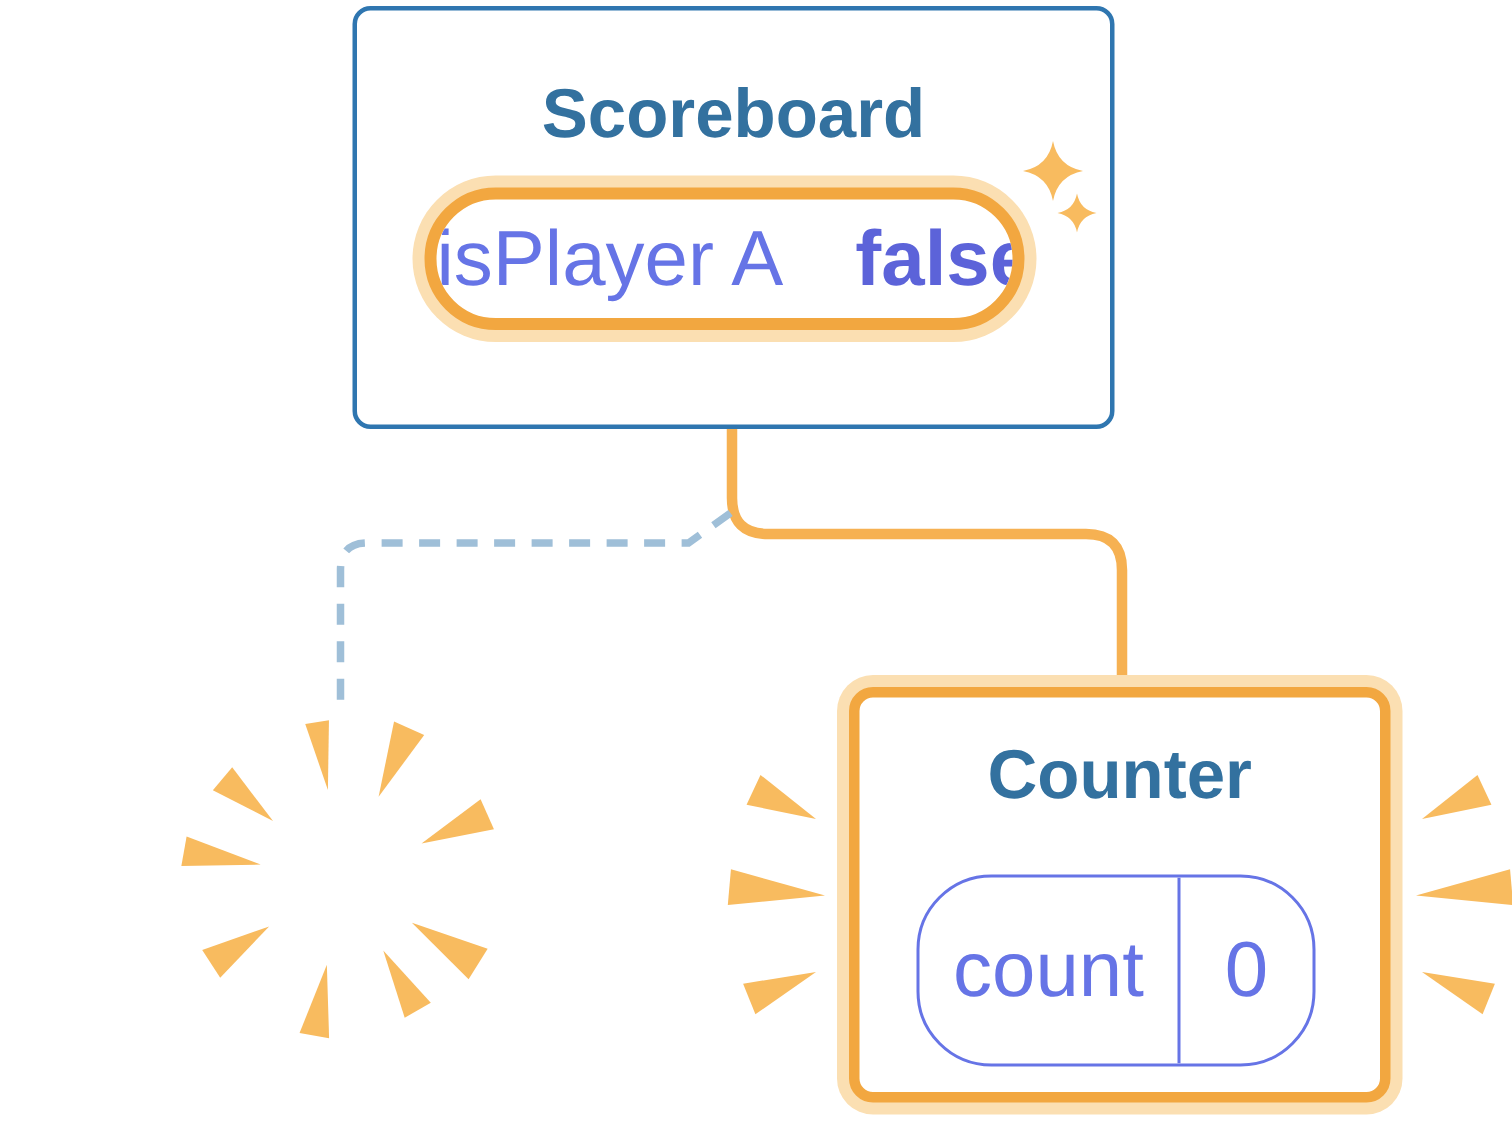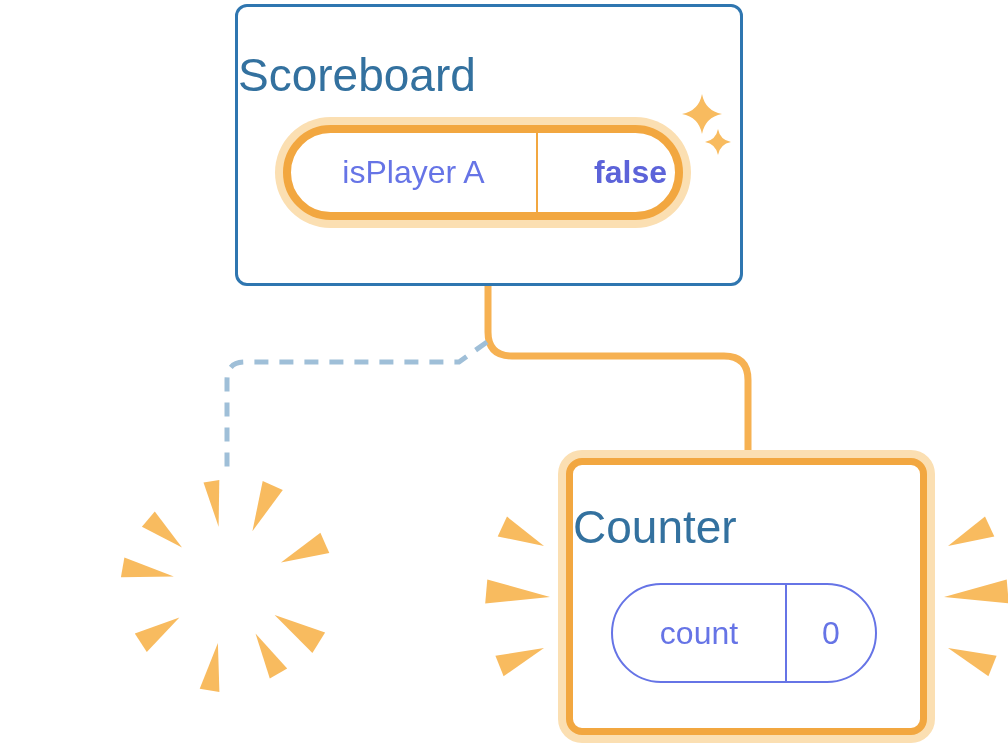--- a/index.html
+++ b/index.html
@@ -19,42 +19,42 @@
   #counter-card{
     left:566px;top:458px;width:361px;height:277px;
     border:7px solid var(--orange-strong);border-radius:16px;
     box-shadow:0 0 0 8px var(--orange-glow);
   }
   #destroyed-card{
     left:110px;top:476px;width:236px;height:230px;
     border-radius:12px;transform:rotate(11deg);
   }
   .card-title{
-    position:absolute;left:0;right:0;
-    font-size:46px;line-height:46px;font-weight:400;
+    position:absolute;left:0;right:0;text-align:center;
+    font-size:46px;line-height:46px;font-weight:700;
     color:var(--title-blue);white-space:nowrap;
   }
   #scoreboard-card .card-title{top:45px;}
-  #counter-card .card-title{top:39px;}
+  #counter-card .card-title{top:28px;}
   .state-pill{
     position:absolute;display:flex;box-sizing:border-box;
     background:#ffffff;overflow:hidden;
   }
   #scoreboard-pill{
     left:45px;top:118px;width:400px;height:95px;
     border:8px solid var(--orange-strong);border-radius:48px;
     box-shadow:0 0 0 8px var(--orange-glow);
   }
   #counter-pill{
-    left:38px;top:118px;width:266px;height:100px;
+    left:38px;top:118px;width:266px;height:128px;
     border:2px solid var(--purple);border-radius:50px;
   }
   .pill-cell{
     display:flex;align-items:center;justify-content:center;
-    font-size:32px;color:var(--purple);white-space:nowrap;
+    font-size:52px;color:var(--purple);white-space:nowrap;
   }
   #scoreboard-pill .cell-label{width:245px;}
   #scoreboard-pill .cell-value{flex:1;font-weight:700;color:var(--value-purple);margin-left:48px;}
   #counter-pill .cell-label{width:172px;}
   #counter-pill .cell-value{flex:1;}
   .pill-divider{width:2px;align-self:stretch;}
   #scoreboard-pill .pill-divider{background:var(--orange-strong);}
   #counter-pill .pill-divider{background:var(--purple);}
   .connector-solid{fill:none;stroke:var(--orange-line);stroke-width:7;}
   .connector-dashed{fill:none;stroke:var(--dash-blue);stroke-width:5;stroke-dasharray:14 11;}

